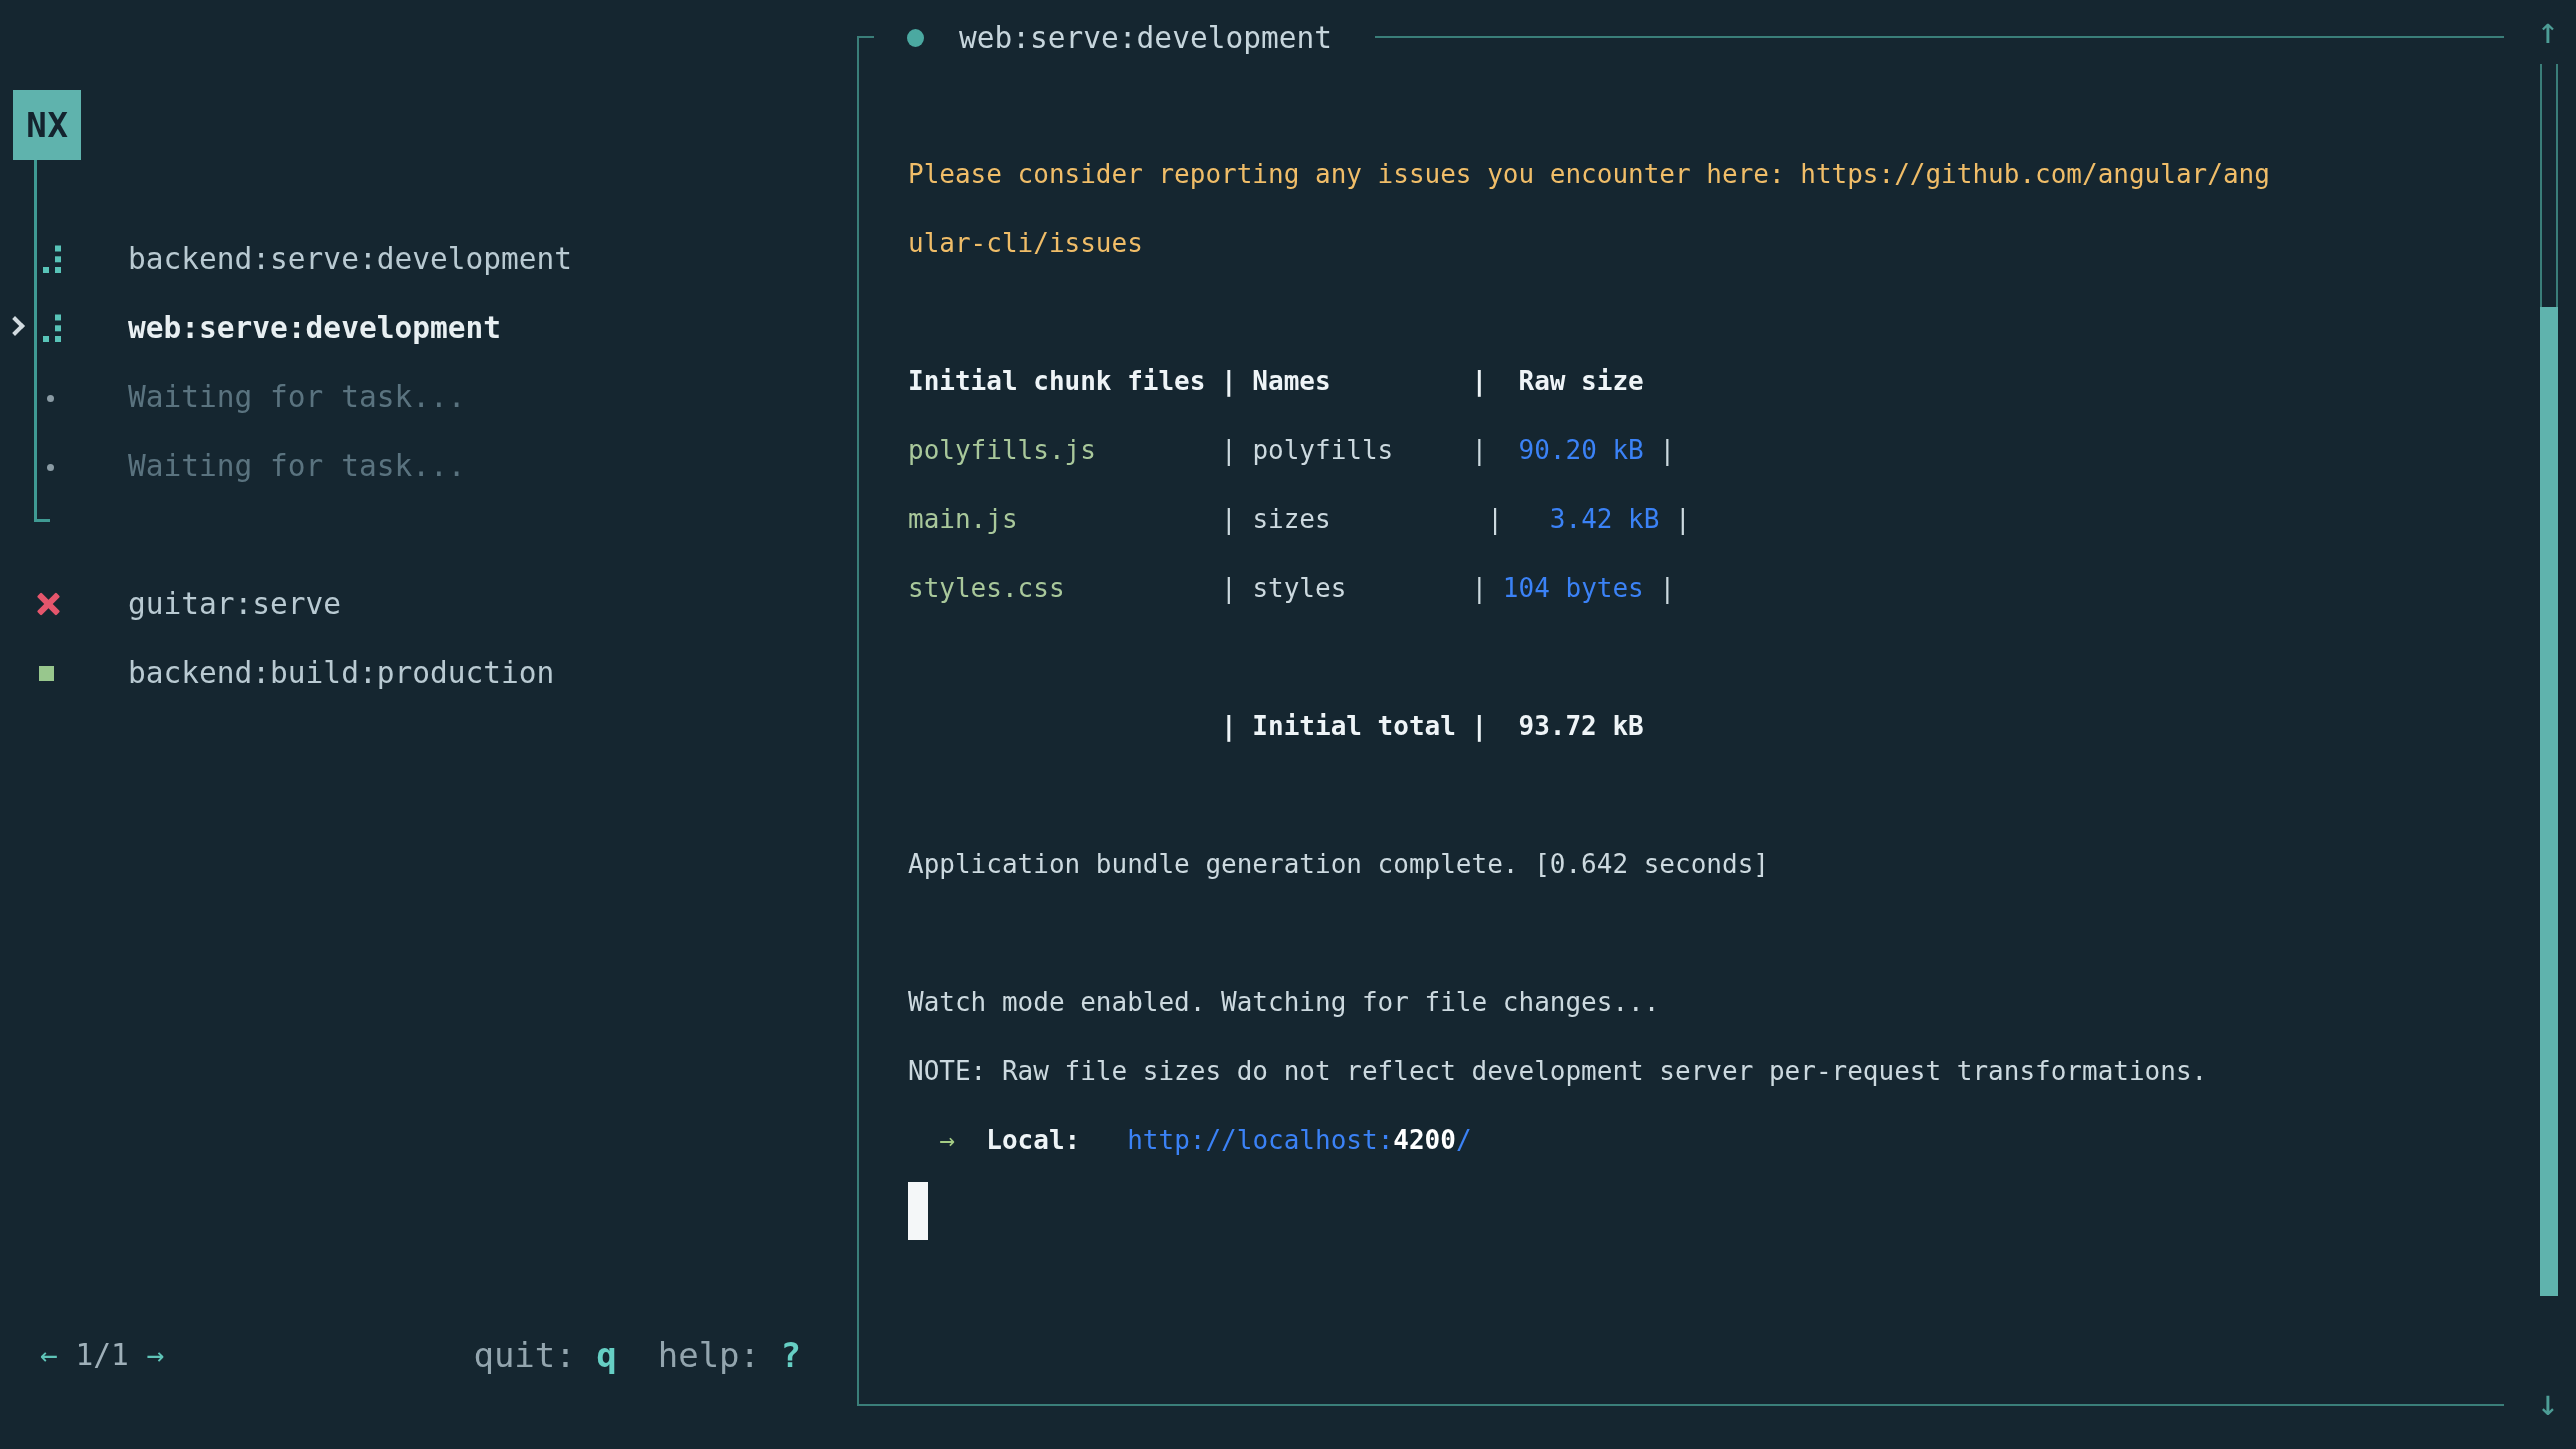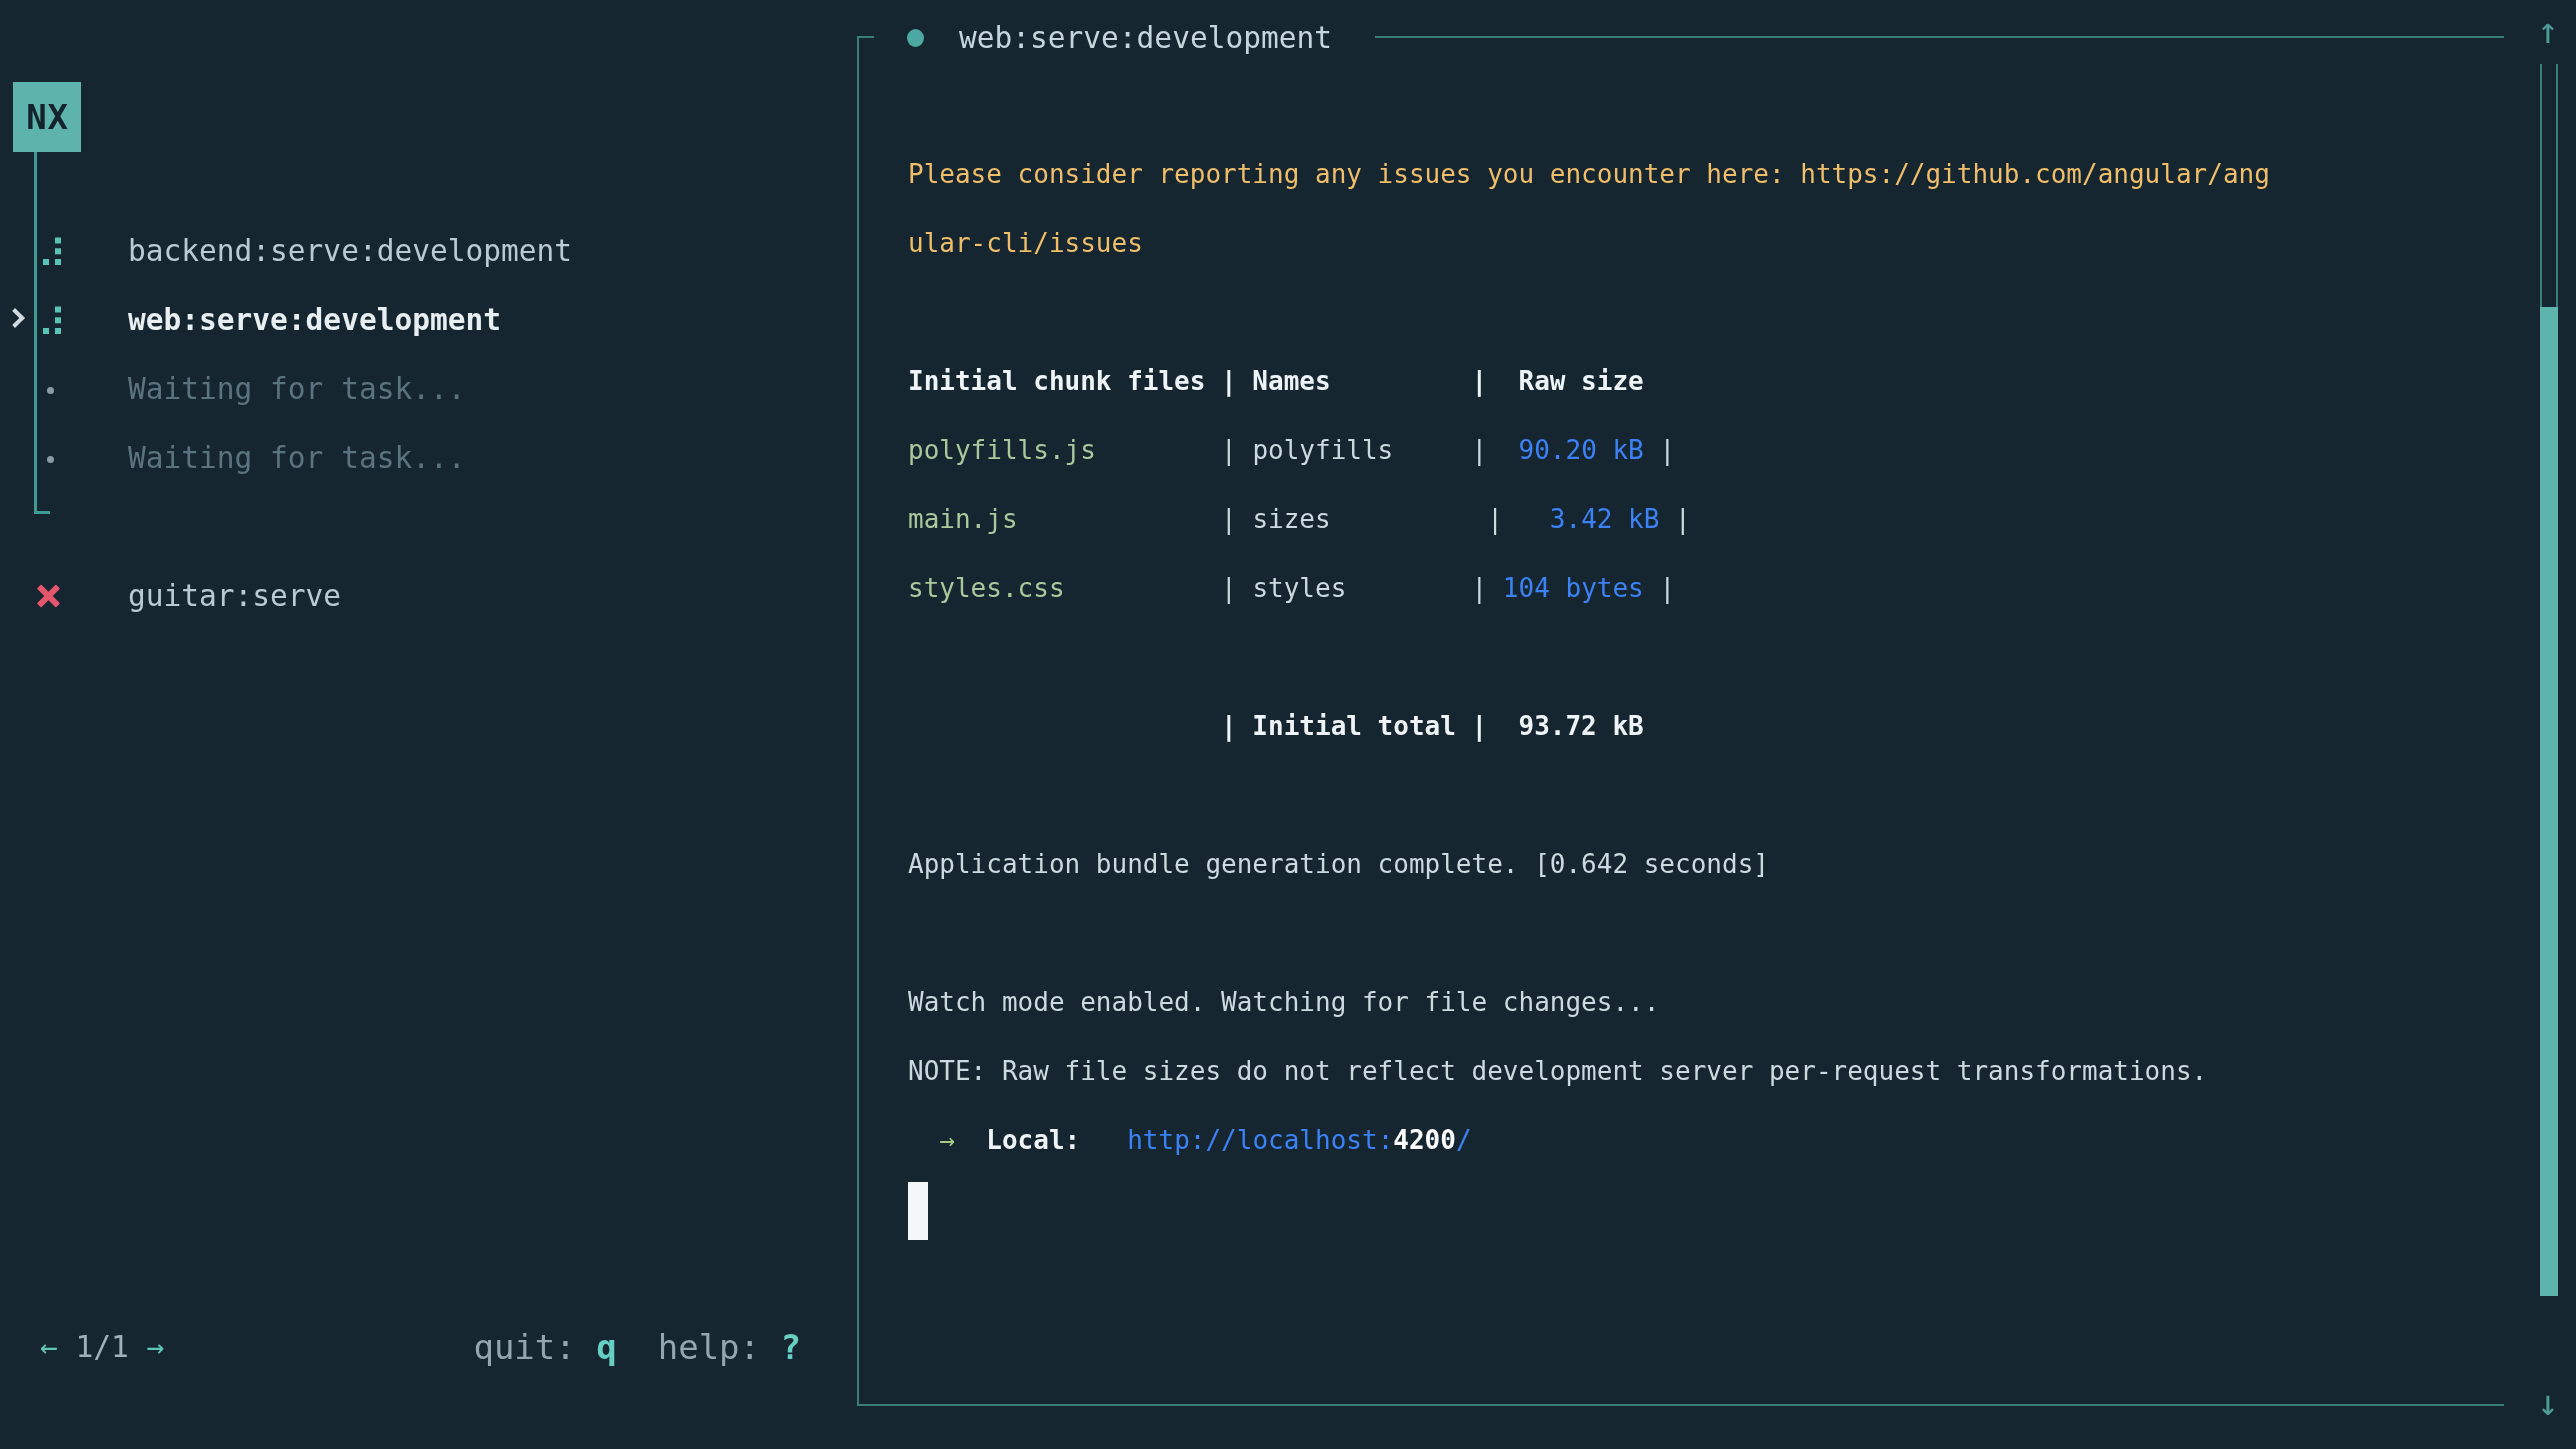--- a/index.html
+++ b/index.html
@@ -1,21 +1,21 @@
 <!DOCTYPE html>
 <html style="font-size:10.7px"><head>
 <meta charset="utf-8">
 <style>
   * { margin:0; padding:0; box-sizing:border-box; }
   html,body { width:2576px; height:1449px; overflow:hidden; }
   body { background:#152630; font-family:"DejaVu Sans Mono", monospace; }
   .screen { position:absolute; inset:0; width:2576px; height:1449px; background:#152630; }
 
   
-  .left-pane { position:absolute; left:0; top:8px; width:859px; height:1245px; }
+  .left-pane { position:absolute; left:0; top:16px; width:859px; height:1245px; }
   .nx-badge { position:absolute; left:13.4px; top:74px; width:68px; height:70px;
               background:#5fb3ad; color:#14242e; font-weight:bold; font-size:34px;
               display:flex; align-items:center; justify-content:center; letter-spacing:0.7px; }
   .app-header { position:absolute; left:128px; top:79px; height:58px; line-height:58px;
                 font-size:29.5px; font-weight:bold; color:#edf3f6; white-space:pre; }
   .tree-line   { position:absolute; left:34px; top:144px; width:2.7px; height:362px; background:#3f9a93; }
   .tree-corner { position:absolute; left:34px; top:503px; width:16px; height:2.7px; background:#3f9a93; }
 
   .task-list { position:absolute; left:0; top:209px; width:859px; }
   .task-row { position:relative; height:69px; }
@@ -98,20 +98,24 @@
         </div>
         <div class="task-row waiting">
           <span class="dot"></span>
           <span class="task-label">Waiting for task...</span>
         </div>
         <div class="task-gap"></div>
         <div class="task-row failed">
           <span class="cross"></span>
           <span class="task-label">guitar:serve</span>
         </div>
+        <div class="task-row success">
+          <span class="square"></span>
+          <span class="task-label">backend:build:production</span>
+        </div>
       </div>
 
     <div class="pagination"><span class="pg-arrow">←</span><span> 1/1 </span><span class="pg-arrow">→</span></div>
 
     <div class="hints"><span>quit: </span><span class="hint-key">q</span><span>  </span><span>help: </span><span class="hint-key">?</span></div>
   </div>
 
   <div class="panel-border-left"></div>
   <div class="panel-border-bottom"></div>
   <div class="panel-border-top-stub"></div>

